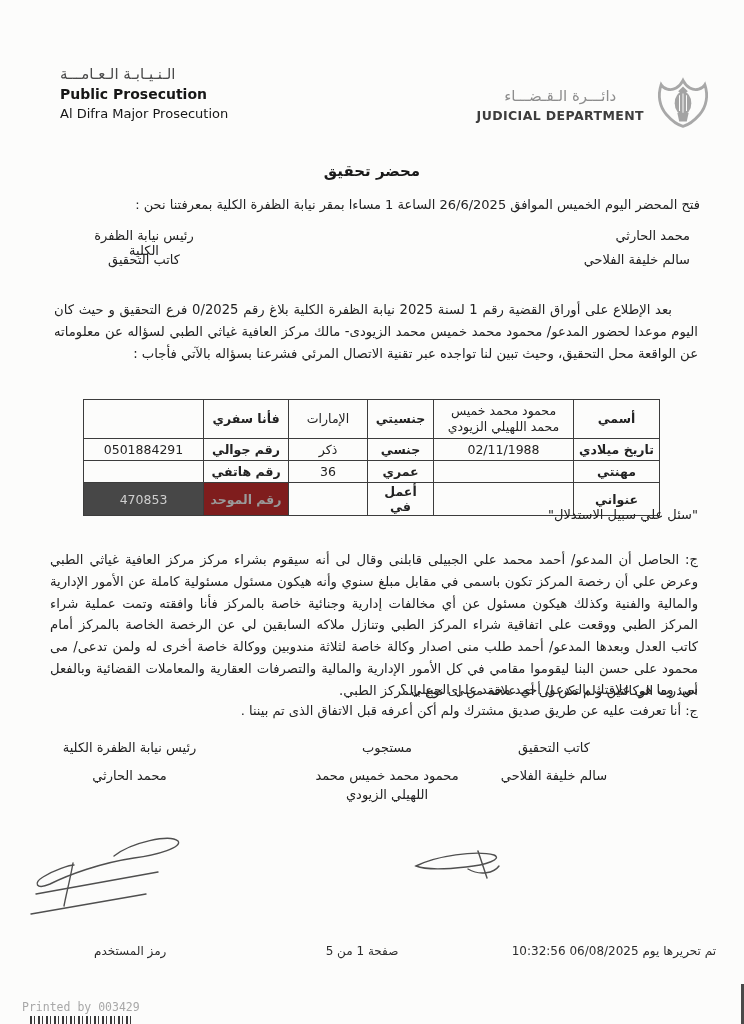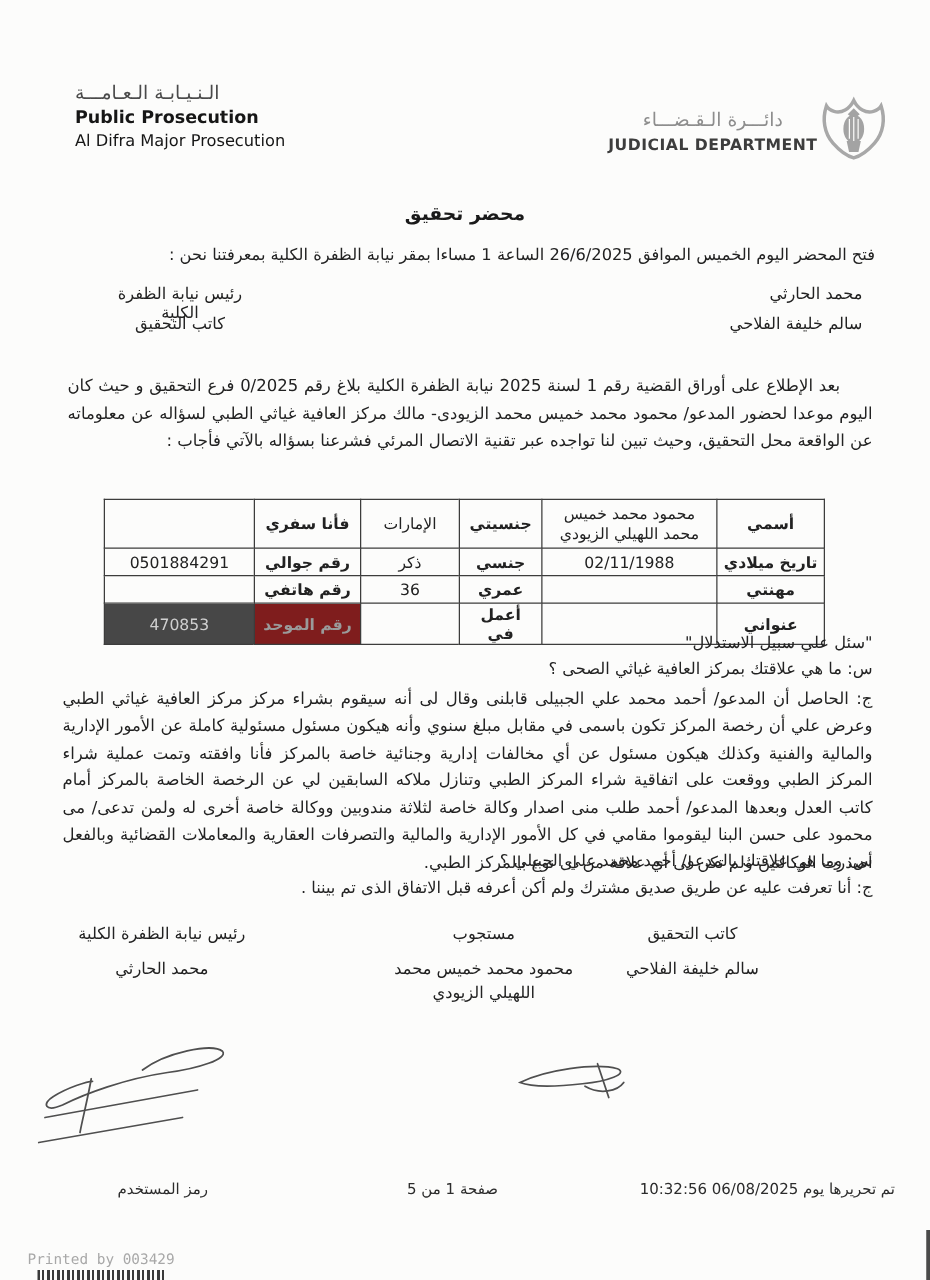--- a/index.html
+++ b/index.html
@@ -13,21 +13,21 @@
     color:#222;
     direction:rtl;
   }
   .abs{position:absolute;}
   
   .hdr-left{left:60px;top:64px;width:212px;text-align:left;line-height:20px;}
   .hdr-left .ar-main{font-size:15px;color:#4a4a4a;}
   .hdr-left .en-main{font-size:14px;font-weight:bold;color:#161616;}
   .hdr-left .ar-sub{font-size:13.5px;color:#2e2e2e;}
   .hdr-left .en-sub{font-size:13px;font-weight:normal;color:#161616;}
-  .hdr-right{top:76px;right:32px;display:flex;align-items:center;}
+  .hdr-right{top:76px;right:32px;display:flex;align-items:center;gap:10px;}
   .dept-text{text-align:center;line-height:19px;}
   .dept-ar{font-size:15px;color:#8d8d8d;}
   .dept-en{font-size:12.5px;font-weight:bold;color:#3d3d3d;letter-spacing:.4px;}
   
   .doc-title{top:162px;left:0;width:100%;text-align:center;font-size:15px;font-weight:bold;color:#1a1a1a;}
   .opening{top:197px;right:44px;left:36px;font-size:13px;text-align:right;}
   .off-name{right:54px;font-size:13px;}
   .off-role{left:85px;width:118px;text-align:center;font-size:13px;}
   .case-par{top:299px;right:46px;left:54px;font-size:13.2px;line-height:22px;text-align:justify;text-indent:26px;}
   
@@ -138,21 +138,20 @@
       <td></td>
       <td class="lbl">أعمل في</td>
       <td></td>
       <td class="lbl cell-black">رقم الموحد</td>
       <td class="cell-dark">470853</td>
     </tr>
   </tbody>
     </table>
 
   <div class="abs oath">"سئل علي سبيل الاستدلال"</div>
-  <div class="abs q1">س: ما هي علاقتك بمركز العافية غياثي الصحى ؟</div>
   <div class="abs a1">ج: الحاصل أن المدعو/ أحمد محمد علي الجبيلى قابلنى وقال لى أنه سيقوم بشراء مركز مركز العافية غياثي الطبي وعرض علي أن رخصة المركز تكون باسمى في مقابل مبلغ سنوي وأنه هيكون مسئول مسئولية كاملة عن الأمور الإدارية والمالية والفنية وكذلك هيكون مسئول عن أي مخالفات إدارية وجنائية خاصة بالمركز فأنا وافقته وتمت عملية شراء المركز الطبي ووقعت على اتفاقية شراء المركز الطبي وتنازل ملاكه السابقين لي عن الرخصة الخاصة بالمركز أمام كاتب العدل وبعدها المدعو/ أحمد طلب منى اصدار وكالة خاصة لثلاثة مندوبين ووكالة خاصة أخرى له ولمن تدعى/ مى محمود على حسن البنا ليقوموا مقامي في كل الأمور الإدارية والمالية والتصرفات العقارية والمعاملات القضائية وبالفعل أصدرت الوكالتين ولم تكن لى أي علاقة من اى نوع بالمركز الطبي.</div>
   <div class="abs q2">س: وما هي علاقتك بالمدعو/ أحمد محمد علي الجبيلي ؟</div>
   <div class="abs a2">ج: أنا تعرفت عليه عن طريق صديق مشترك ولم أكن أعرفه قبل الاتفاق الذى تم بيننا .</div>
 
   <div class="abs sig sig-right">
     <div class="role">كاتب التحقيق</div>
     <div class="name">سالم خليفة الفلاحي</div>
   </div>
   <div class="abs sig sig-center">
     <div class="role">مستجوب</div>

